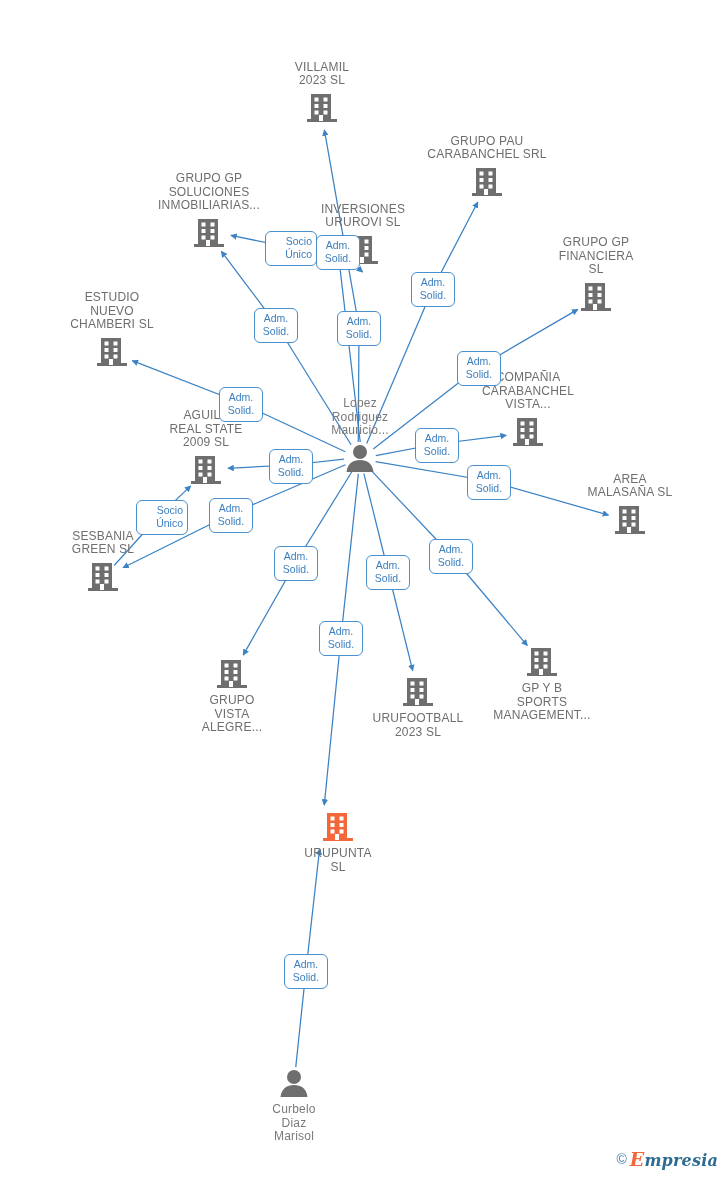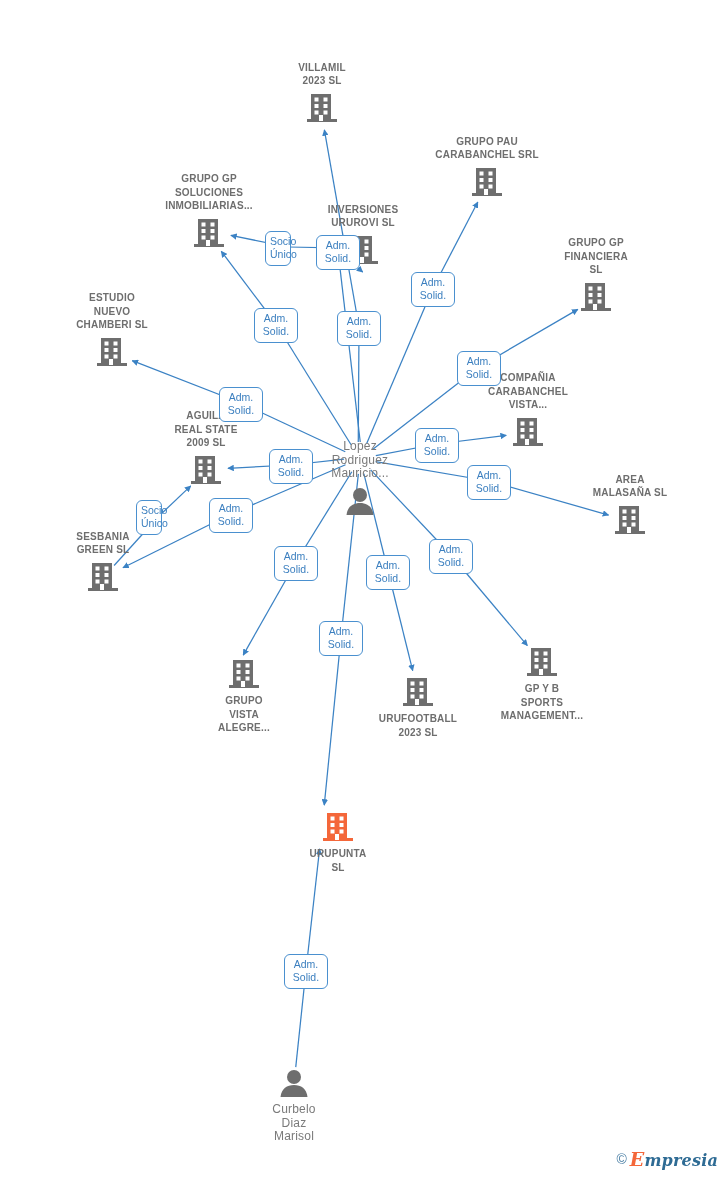--- a/index.html
+++ b/index.html
@@ -35,32 +35,31 @@
     pointer-events: auto;
   }
   .node .glyph {
     display: block;
     margin: 0 auto;
     width: 34px;
     height: 34px;
   }
   .node .caption {
     display: block;
-    font-size: 10px;
+    font-size: 12px;
     line-height: 13.6px;
     color: #6e6e6e;
     letter-spacing: .2px;
-    font-weight: bold;
+    font-weight: normal;
     white-space: pre-line;
   }
   .node.person .caption {
     font-weight: normal;
     font-size: 12px;
     color: #7a7a7a;
-    margin-top: 43px;
   }
   .node.focus .caption {
     color: #6e6e6e;
   }
   .node.caption-above .caption { margin-bottom: 3px; }
   .node.caption-below .caption { margin-top: 3px; }
 
   .edge-label {
     position: absolute;
     box-sizing: border-box;
@@ -71,21 +70,21 @@
     font-size: 10.5px;
     line-height: 13px;
     text-align: center;
     padding: 3px 4px 4px 4px;
     white-space: pre-line;
     width: 44px;
     margin-left: -22px;
     margin-top: -16px;
   }
   .edge-label.wide {
-    width: 26px;
+    width: 52px;
     margin-left: -23px;
     text-align: right;
   }
   #watermark {
     position: absolute;
     right: 10px;
     bottom: 10px;
     display: flex;
     align-items: center;
     gap: 3px;
@@ -317,21 +316,21 @@
             <g fill="#ffffff">
               <rect x="9.5" y="6.5" width="4" height="4"></rect>
               <rect x="18.5" y="6.5" width="4" height="4"></rect>
               <rect x="9.5" y="13" width="4" height="4"></rect>
               <rect x="18.5" y="13" width="4" height="4"></rect>
               <rect x="9.5" y="19.5" width="4" height="4"></rect>
               <rect x="18.5" y="19.5" width="4" height="4"></rect>
               <rect x="14" y="24" width="4" height="6"></rect>
             </g>
           </svg></span></div>
-      <div class="node company caption-below" style="left: 244px; top: 657px;"><span class="icon-wrap"><svg class="glyph" viewBox="0 0 34 34" xmlns="http://www.w3.org/2000/svg">
+      <div class="node company caption-below" style="left: 232px; top: 657px;"><span class="icon-wrap"><svg class="glyph" viewBox="0 0 34 34" xmlns="http://www.w3.org/2000/svg">
             <g fill="#6e6e6e">
               <rect x="6" y="3" width="20" height="27"></rect>
               <rect x="2" y="28" width="30" height="3"></rect>
             </g>
             <g fill="#ffffff">
               <rect x="9.5" y="6.5" width="4" height="4"></rect>
               <rect x="18.5" y="6.5" width="4" height="4"></rect>
               <rect x="9.5" y="13" width="4" height="4"></rect>
               <rect x="18.5" y="13" width="4" height="4"></rect>
               <rect x="9.5" y="19.5" width="4" height="4"></rect>

